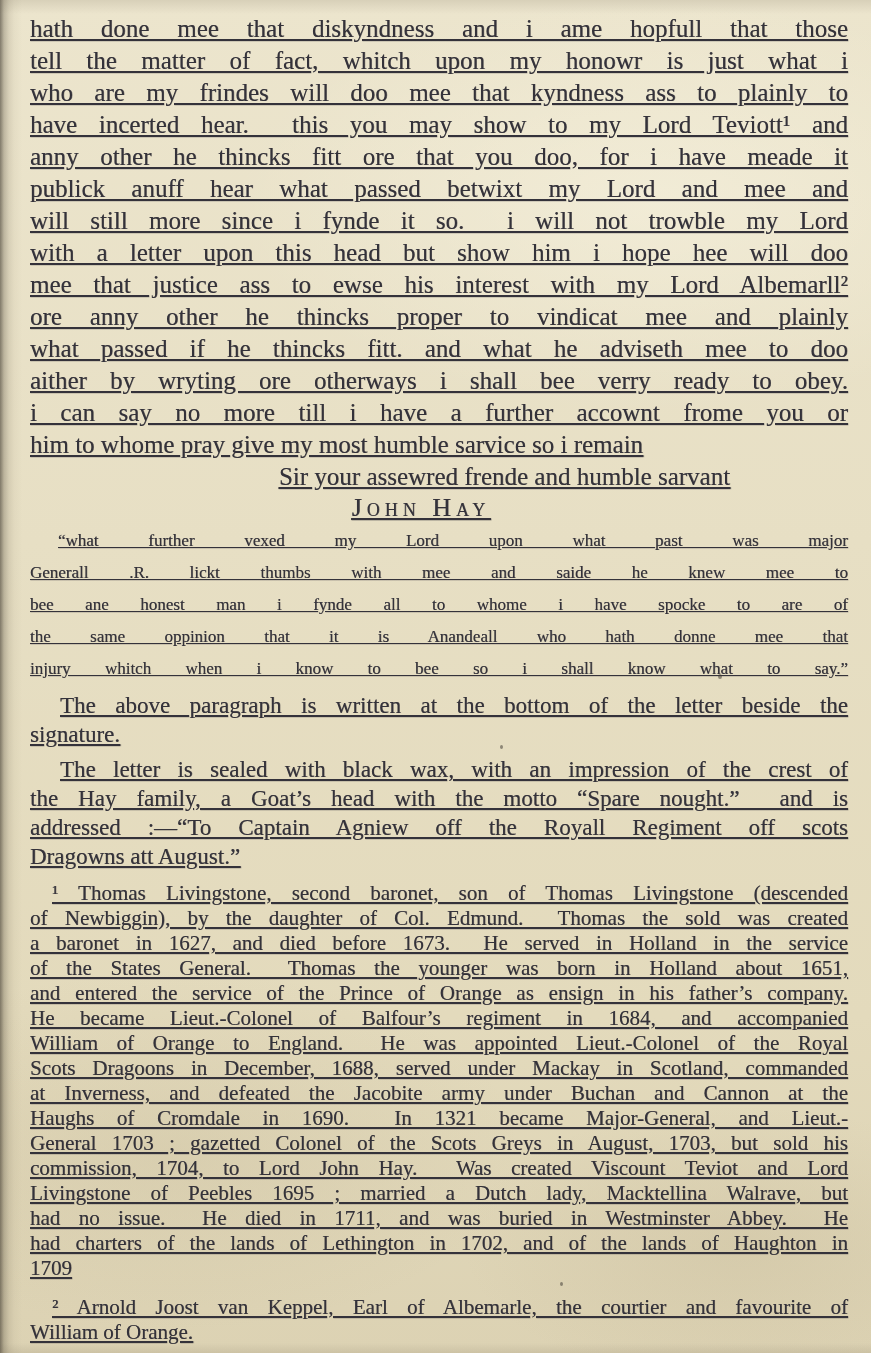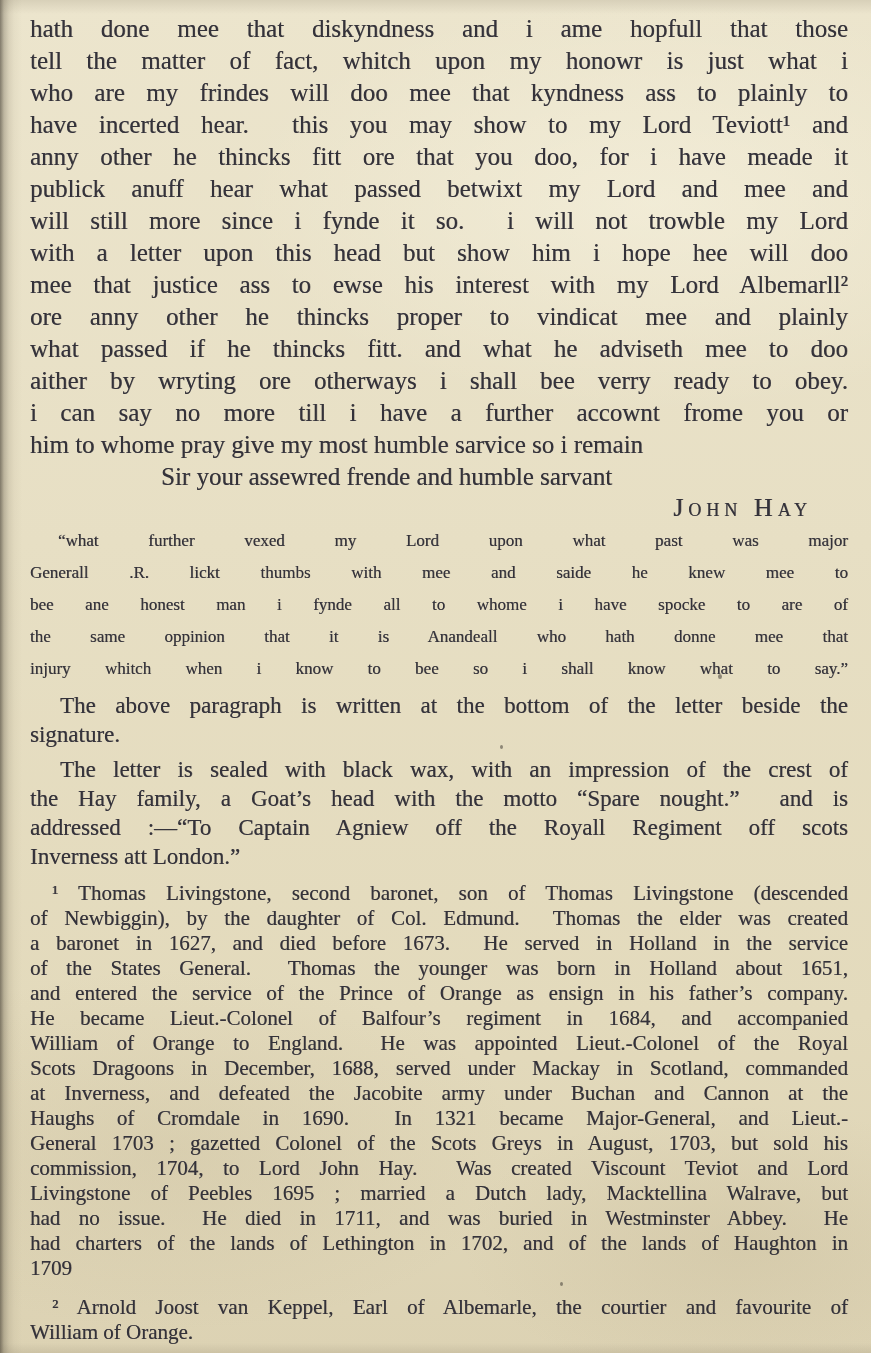--- a/index.html
+++ b/index.html
@@ -2,21 +2,21 @@
 <html style="--paper: #e7dfc4; --ink: #34323a; --edge: #6f6757;"><head>
 <meta charset="utf-8">
 <style>
   :root {
     --paper: #e7dfc4;
     --paper-light: #ece5cd;
     --paper-dark: #dcd2b3;
     --ink: #34323a;
     --edge: #6f6757;
   }
-  * { margin: 0; padding: 0; box-sizing: border-box; }
+  * { margin: 0; padding: 0; box-sizing: border-box; text-decoration: underline; }
   html, body { width: 871px; }
   body {
     font-family: "Liberation Serif", "DejaVu Serif", serif;
     color: var(--ink);
   }
   .page {
     position: relative;
     width: 871px;
     height: 1353px;
     overflow: hidden;
@@ -67,25 +67,26 @@
   .letter-body .line {
     font-size: 25px;
     line-height: 32px;
   }
   
   .letter-closing {
     font-size: 25px;
     line-height: 32px;
     padding-left: 131px;
     text-shadow: 0.4px 0.3px 0.5px rgba(47,45,53,0.55);
+    text-align: center;
   }
   .letter-signature {
     font-size: 26px;
     line-height: 30px;
-    text-align: right;
+    text-align: center;
     padding-right: 36px;
     font-variant: small-caps;
     letter-spacing: 5px;
     text-shadow: 0.5px 0.4px 0.5px rgba(47,45,53,0.6);
   }
   
   .letter-postscript { margin-top: 2px; }
   .letter-postscript .line {
     font-size: 17px;
     line-height: 32px;
@@ -160,26 +161,26 @@
 
     <div class="block commentary commentary-1">
         <div class="line">The above paragraph is written at the bottom of the letter beside the</div>
         <div class="line">signature.</div>
       </div>
 
     <div class="block commentary commentary-2">
         <div class="line">The letter is sealed with black wax, with an impression of the crest of</div>
         <div class="line">the Hay family, a Goat’s head with the motto “Spare nought.”  and is</div>
         <div class="line">addressed :—“To Captain Agniew off the Royall Regiment off scots</div>
-        <div class="line">Inverness att London.”</div>
+        <div class="line">Dragowns att August.”</div>
       </div>
 
     <div class="block footnote footnote-1">
         <div class="line">¹ Thomas Livingstone, second baronet, son of Thomas Livingstone (descended</div>
-        <div class="line">of Newbiggin), by the daughter of Col. Edmund.  Thomas the elder was created</div>
+        <div class="line">of Newbiggin), by the daughter of Col. Edmund.  Thomas the sold was created</div>
         <div class="line">a baronet in 1627, and died before 1673.  He served in Holland in the service</div>
         <div class="line">of the States General.  Thomas the younger was born in Holland about 1651,</div>
         <div class="line">and entered the service of the Prince of Orange as ensign in his father’s company.</div>
         <div class="line">He became Lieut.-Colonel of Balfour’s regiment in 1684, and accompanied</div>
         <div class="line">William of Orange to England.  He was appointed Lieut.-Colonel of the Royal</div>
         <div class="line">Scots Dragoons in December, 1688, served under Mackay in Scotland, commanded</div>
         <div class="line">at Inverness, and defeated the Jacobite army under Buchan and Cannon at the</div>
         <div class="line">Haughs of Cromdale in 1690.  In 1321 became Major-General, and Lieut.-</div>
         <div class="line">General 1703 ; gazetted Colonel of the Scots Greys in August, 1703, but sold his</div>
         <div class="line">commission, 1704, to Lord John Hay.  Was created Viscount Teviot and Lord</div>

